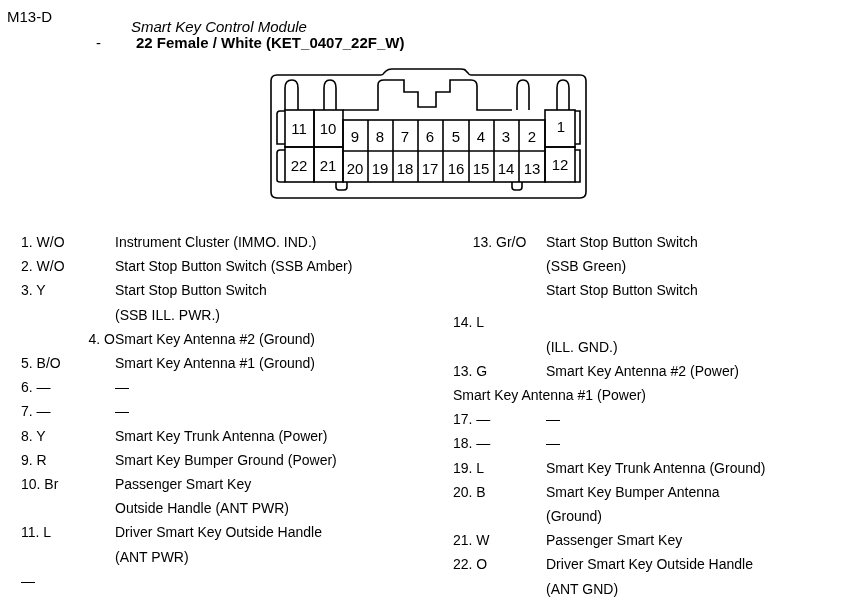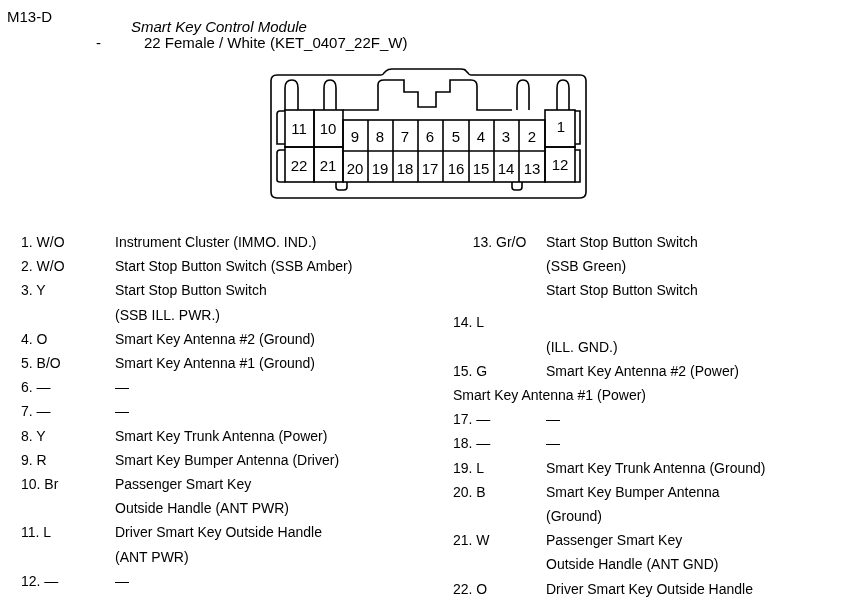--- a/index.html
+++ b/index.html
@@ -12,21 +12,21 @@
   .pin { width: 94px; flex: none; }
   .desc { flex: none; }
   .cell-text { font-family: "Liberation Sans", sans-serif; font-size: 15px; }
 </style>
 </head>
 <body>
 
 <div class="hdr" style="left:7px; top:8px;">M13-D</div>
 <div class="hdr" style="left:131px; top:18px;font-style:italic;">Smart Key Control Module</div>
 <div class="hdr" style="left:96px; top:34px;">-</div>
-<div class="hdr" style="left:144px; top:34px;">22 Female / White (KET_0407_22F_W)</div>
+<div class="hdr" style="left:136px; top:34px;font-weight:bold;">22 Female / White (KET_0407_22F_W)</div>
 
 <svg id="conn" width="330" height="140" viewBox="262 66 330 140">
   <g fill="none" stroke="#000" stroke-width="1.6">
 
     <path d="M 280 75 H 381 Q 383 75 384 73 L 386 71 Q 388 69 392 69 H 461 Q 465 69 466 71 L 468 73 Q 469 75 471 75 H 580 Q 586 75 586 81 V 192 Q 586 198 580 198 H 277 Q 271 198 271 192 V 81 Q 271 75 277 75 Z"></path>
 
     <path d="M 285 110 V 88 Q 285 80 292 80 Q 298 80 298 88 V 110"></path>
     <path d="M 324 110 V 88 Q 324 80 330 80 Q 336 80 336 88 V 110"></path>
     <path d="M 343 110 V 110 H 378 V 85 Q 378 80 384 80 H 404 V 92 H 418 V 107 H 436 V 92 H 450 V 80 H 471 Q 477 80 477 86 V 110 H 512"></path>
     <path d="M 517 110 V 88 Q 517 80 523 80 Q 529 80 529 88 V 110"></path>
@@ -97,61 +97,60 @@
     </div>
     <div class="row">
       <span class="pin" style="width: 94px;">3. Y</span>
       <span class="desc">Start Stop Button Switch</span>
     </div>
     <div class="row">
       <span class="pin" style="width: 94px;"></span>
       <span class="desc">(SSB ILL. PWR.)</span>
     </div>
     <div class="row">
-      <span class="pin" style="width: 94px;">4. O</span>
+      <span class="pin" style="width: 94px; text-align: right;">4. O</span>
       <span class="desc">Smart Key Antenna #2 (Ground)</span>
     </div>
     <div class="row">
       <span class="pin" style="width: 94px;">5. B/O</span>
       <span class="desc">Smart Key Antenna #1 (Ground)</span>
     </div>
     <div class="row">
       <span class="pin" style="width: 94px;">6. —</span>
       <span class="desc">—</span>
     </div>
     <div class="row">
       <span class="pin" style="width: 94px;">7. —</span>
       <span class="desc">—</span>
     </div>
     <div class="row">
       <span class="pin" style="width: 94px;">8. Y</span>
       <span class="desc">Smart Key Trunk Antenna (Power)</span>
     </div>
     <div class="row">
       <span class="pin" style="width: 94px;">9. R</span>
-      <span class="desc">Smart Key Bumper Antenna (Driver)</span>
+      <span class="desc">Smart Key Bumper Ground (Power)</span>
     </div>
     <div class="row">
       <span class="pin" style="width: 94px;">10. Br</span>
       <span class="desc">Passenger Smart Key</span>
     </div>
     <div class="row">
       <span class="pin" style="width: 94px;"></span>
       <span class="desc">Outside Handle (ANT PWR)</span>
     </div>
     <div class="row">
       <span class="pin" style="width: 94px;">11. L</span>
       <span class="desc">Driver Smart Key Outside Handle</span>
     </div>
     <div class="row">
       <span class="pin" style="width: 94px;"></span>
       <span class="desc">(ANT PWR)</span>
     </div>
     <div class="row">
-      <span class="pin" style="width: 94px;">12. —</span>
       <span class="desc">—</span>
     </div>
   </div>
 <div class="pinlist" id="list-right" style="left:453px; top:230px;">
     <div class="row">
       <span class="pin" style="width: 93px; text-align: center;">13. Gr/O</span>
       <span class="desc">Start Stop Button Switch</span>
     </div>
     <div class="row">
       <span class="pin" style="width: 93px;"></span>
@@ -159,21 +158,21 @@
     </div>
     <div class="row">
       <span class="pin" style="width: 93px; margin-top: 32px;">14. L</span>
       <span class="desc">Start Stop Button Switch</span>
     </div>
     <div class="row">
       <span class="pin" style="width: 93px;"></span>
       <span class="desc">(ILL. GND.)</span>
     </div>
     <div class="row">
-      <span class="pin" style="width: 93px;">15. G</span>
+      <span class="pin" style="width: 93px;">13. G</span>
       <span class="desc">Smart Key Antenna #2 (Power)</span>
     </div>
     <div class="row">
       <span class="desc">Smart Key Antenna #1 (Power)</span>
     </div>
     <div class="row">
       <span class="pin" style="width: 93px;">17. —</span>
       <span class="desc">—</span>
     </div>
     <div class="row">
@@ -191,22 +190,22 @@
     <div class="row">
       <span class="pin" style="width: 93px;"></span>
       <span class="desc">(Ground)</span>
     </div>
     <div class="row">
       <span class="pin" style="width: 93px;">21. W</span>
       <span class="desc">Passenger Smart Key</span>
     </div>
     <div class="row">
       <span class="pin" style="width: 93px;"></span>
-      <span class="desc">Outside Handle (ANT GND)</span>
     </div>
     <div class="row">
       <span class="pin" style="width: 93px;">22. O</span>
       <span class="desc">Driver Smart Key Outside Handle</span>
     </div>
     <div class="row">
       <span class="pin" style="width: 93px;"></span>
+      <span class="desc">(ANT GND)</span>
     </div>
   </div>
 
 </body></html>

